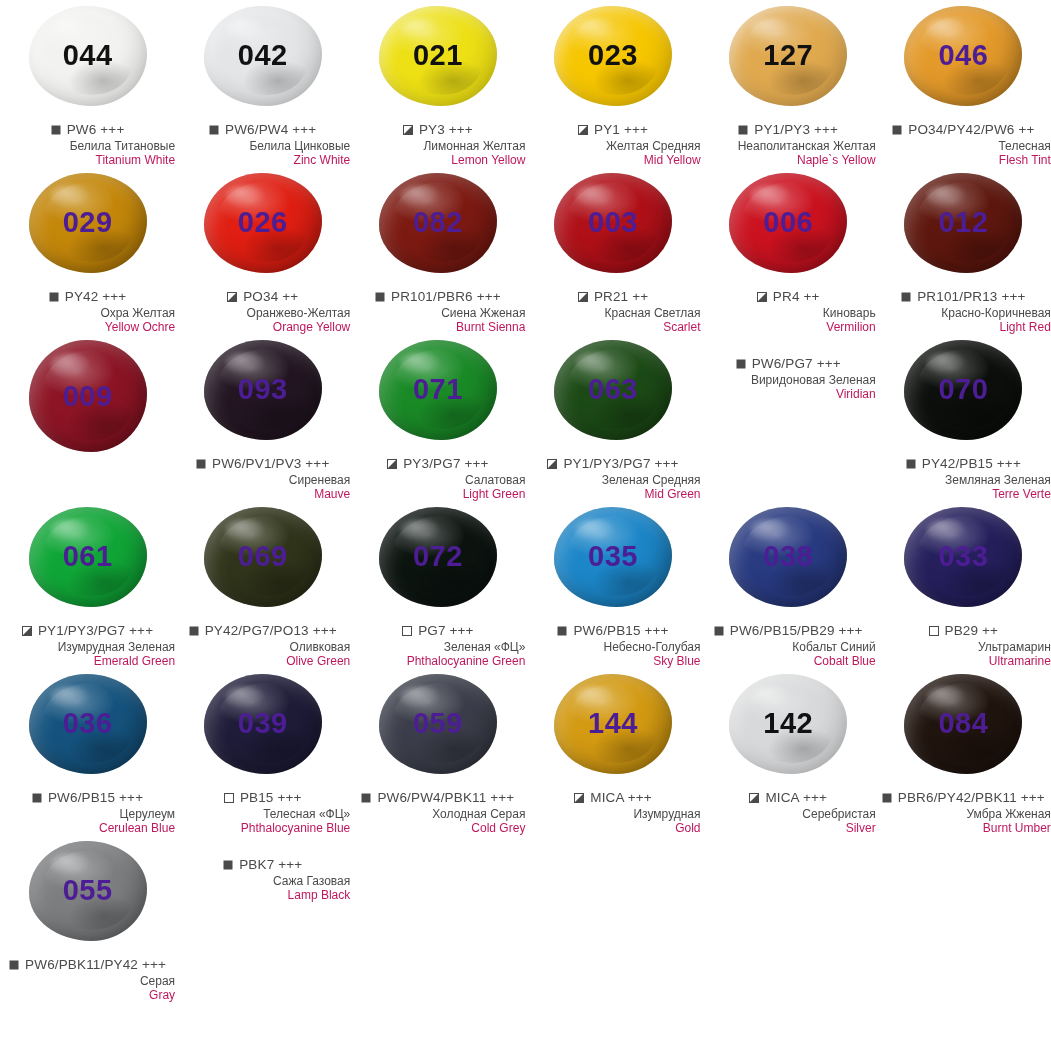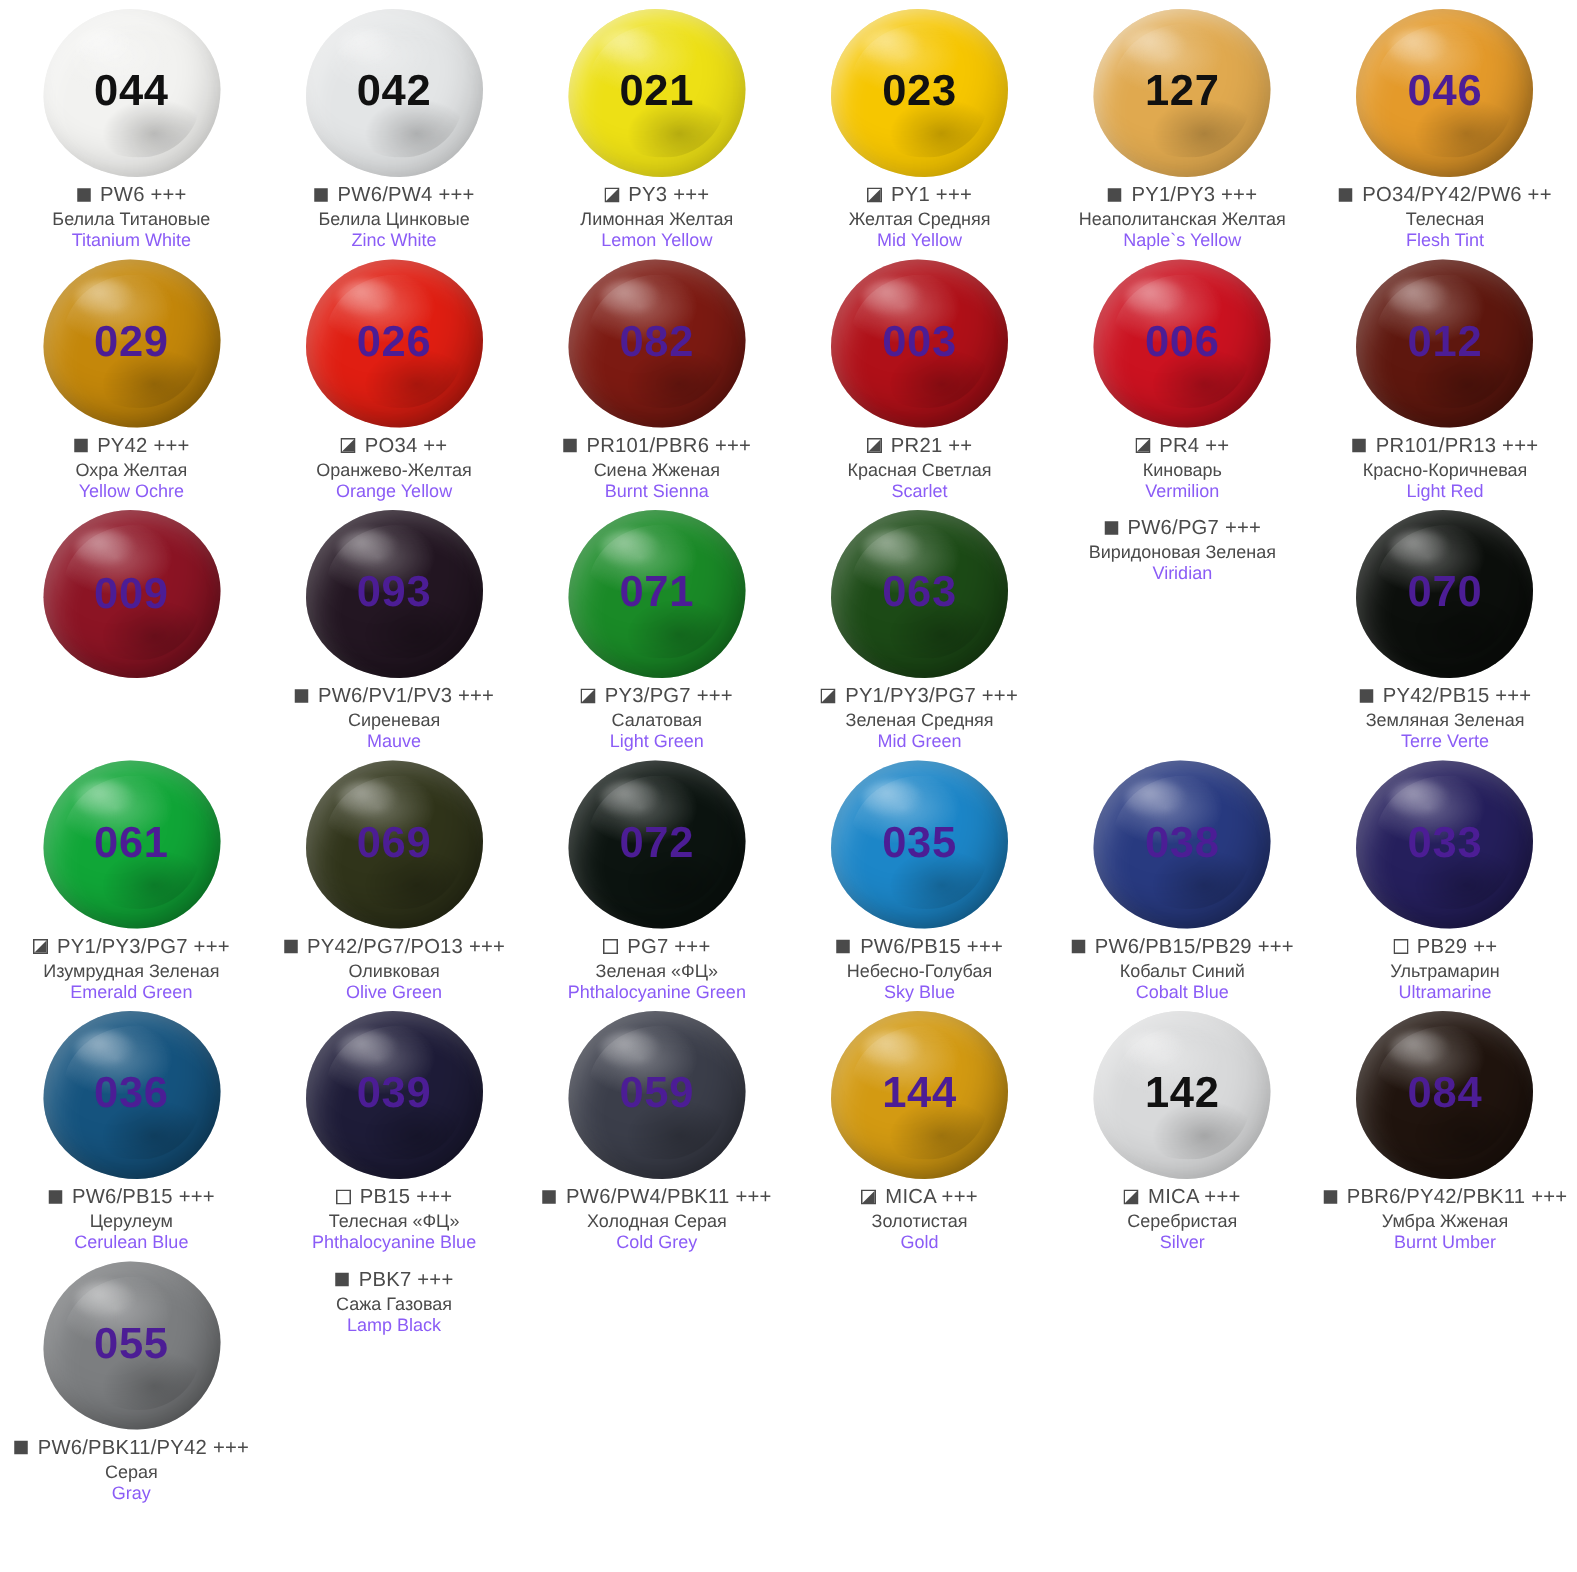--- a/index.html
+++ b/index.html
@@ -90,22 +90,22 @@
     font-weight: 700;
     letter-spacing: 0.5px;
     line-height: 1;
     font-family: "Liberation Sans", sans-serif;
   }
   .blob-code.dark-text  { color: #111111; }
   .blob-code.light-text { color: #4c1d95; }
 
   
   .label-block {
-    margin-top: 4px;
-    text-align: center;
+    margin-top: 16px;
+    text-align: right;
     width: 175px;
     line-height: 1.18;
   }
   .pigment-row {
     display: flex;
     align-items: center;
     justify-content: center;
     gap: 6px;
     margin-bottom: 1px;
   }
@@ -121,21 +121,21 @@
     letter-spacing: 0.15px;
     white-space: nowrap;
   }
   .name-ru {
     font-size: 12px;
     color: #4a4a4a;
     white-space: nowrap;
   }
   .name-en {
     font-size: 12px;
-    color: #8b5cf6;
+    color: #be185d;
     white-space: nowrap;
   }
 </style>
 </head>
 <body>
 
 <div id="chart">
     <div class="swatch-cell">
       <div class="blob-wrap">
         <div class="blob light" style="--c: #F2F2F0;"></div>
@@ -568,21 +568,21 @@
         <span class="blob-code light-text">144</span>
       </div>
       <div class="label-block">
         <div class="pigment-row">
           <svg viewBox="0 0 10 10" class="opacity-icon">
             <rect x="0.5" y="0.5" width="9" height="9" fill="#ffffff" stroke="#4a4a4a" stroke-width="1"></rect>
             <polygon points="1,9 9,9 9,1" fill="#4a4a4a"></polygon>
           </svg>
           <span class="pigment-code">MICA +++</span>
         </div>
-        <div class="name-ru">Золотистая</div>
+        <div class="name-ru">Изумрудная</div>
         <div class="name-en">Gold</div>
       </div>
     </div>
     <div class="swatch-cell">
       <div class="blob-wrap">
         <div class="blob light" style="--c: #D8D9DA;"></div>
         <span class="blob-code dark-text">142</span>
       </div>
       <div class="label-block">
         <div class="pigment-row">

